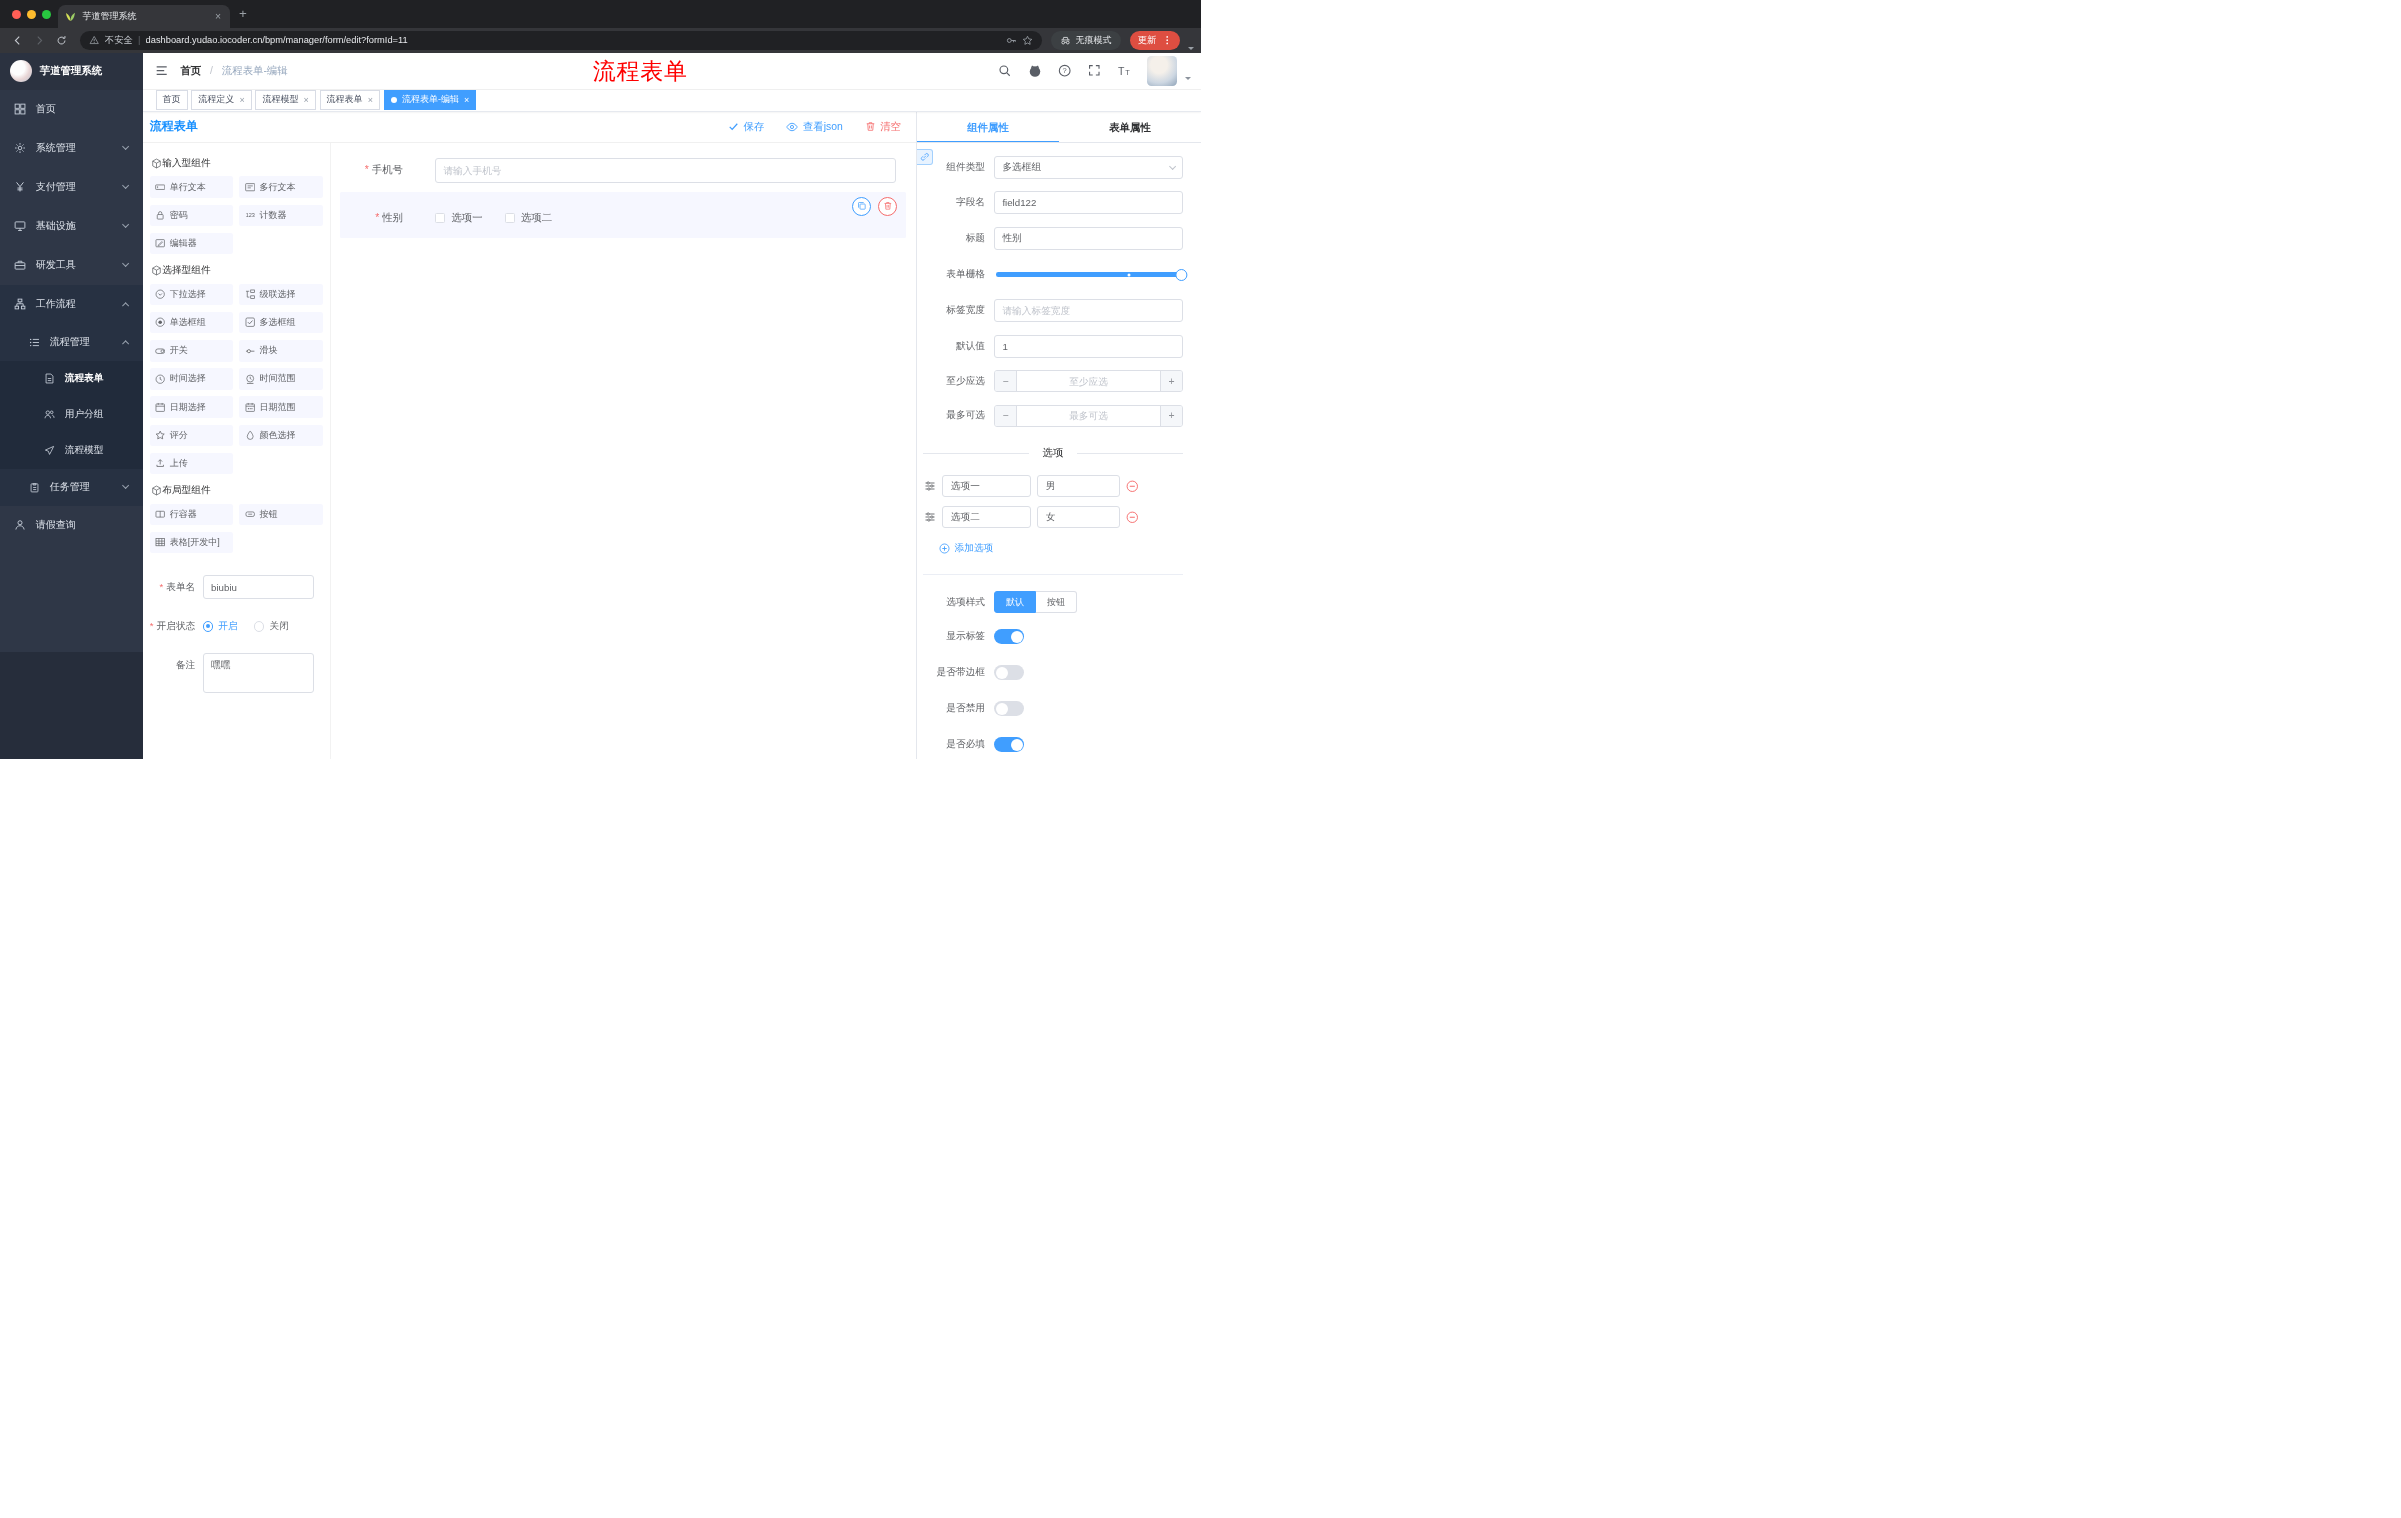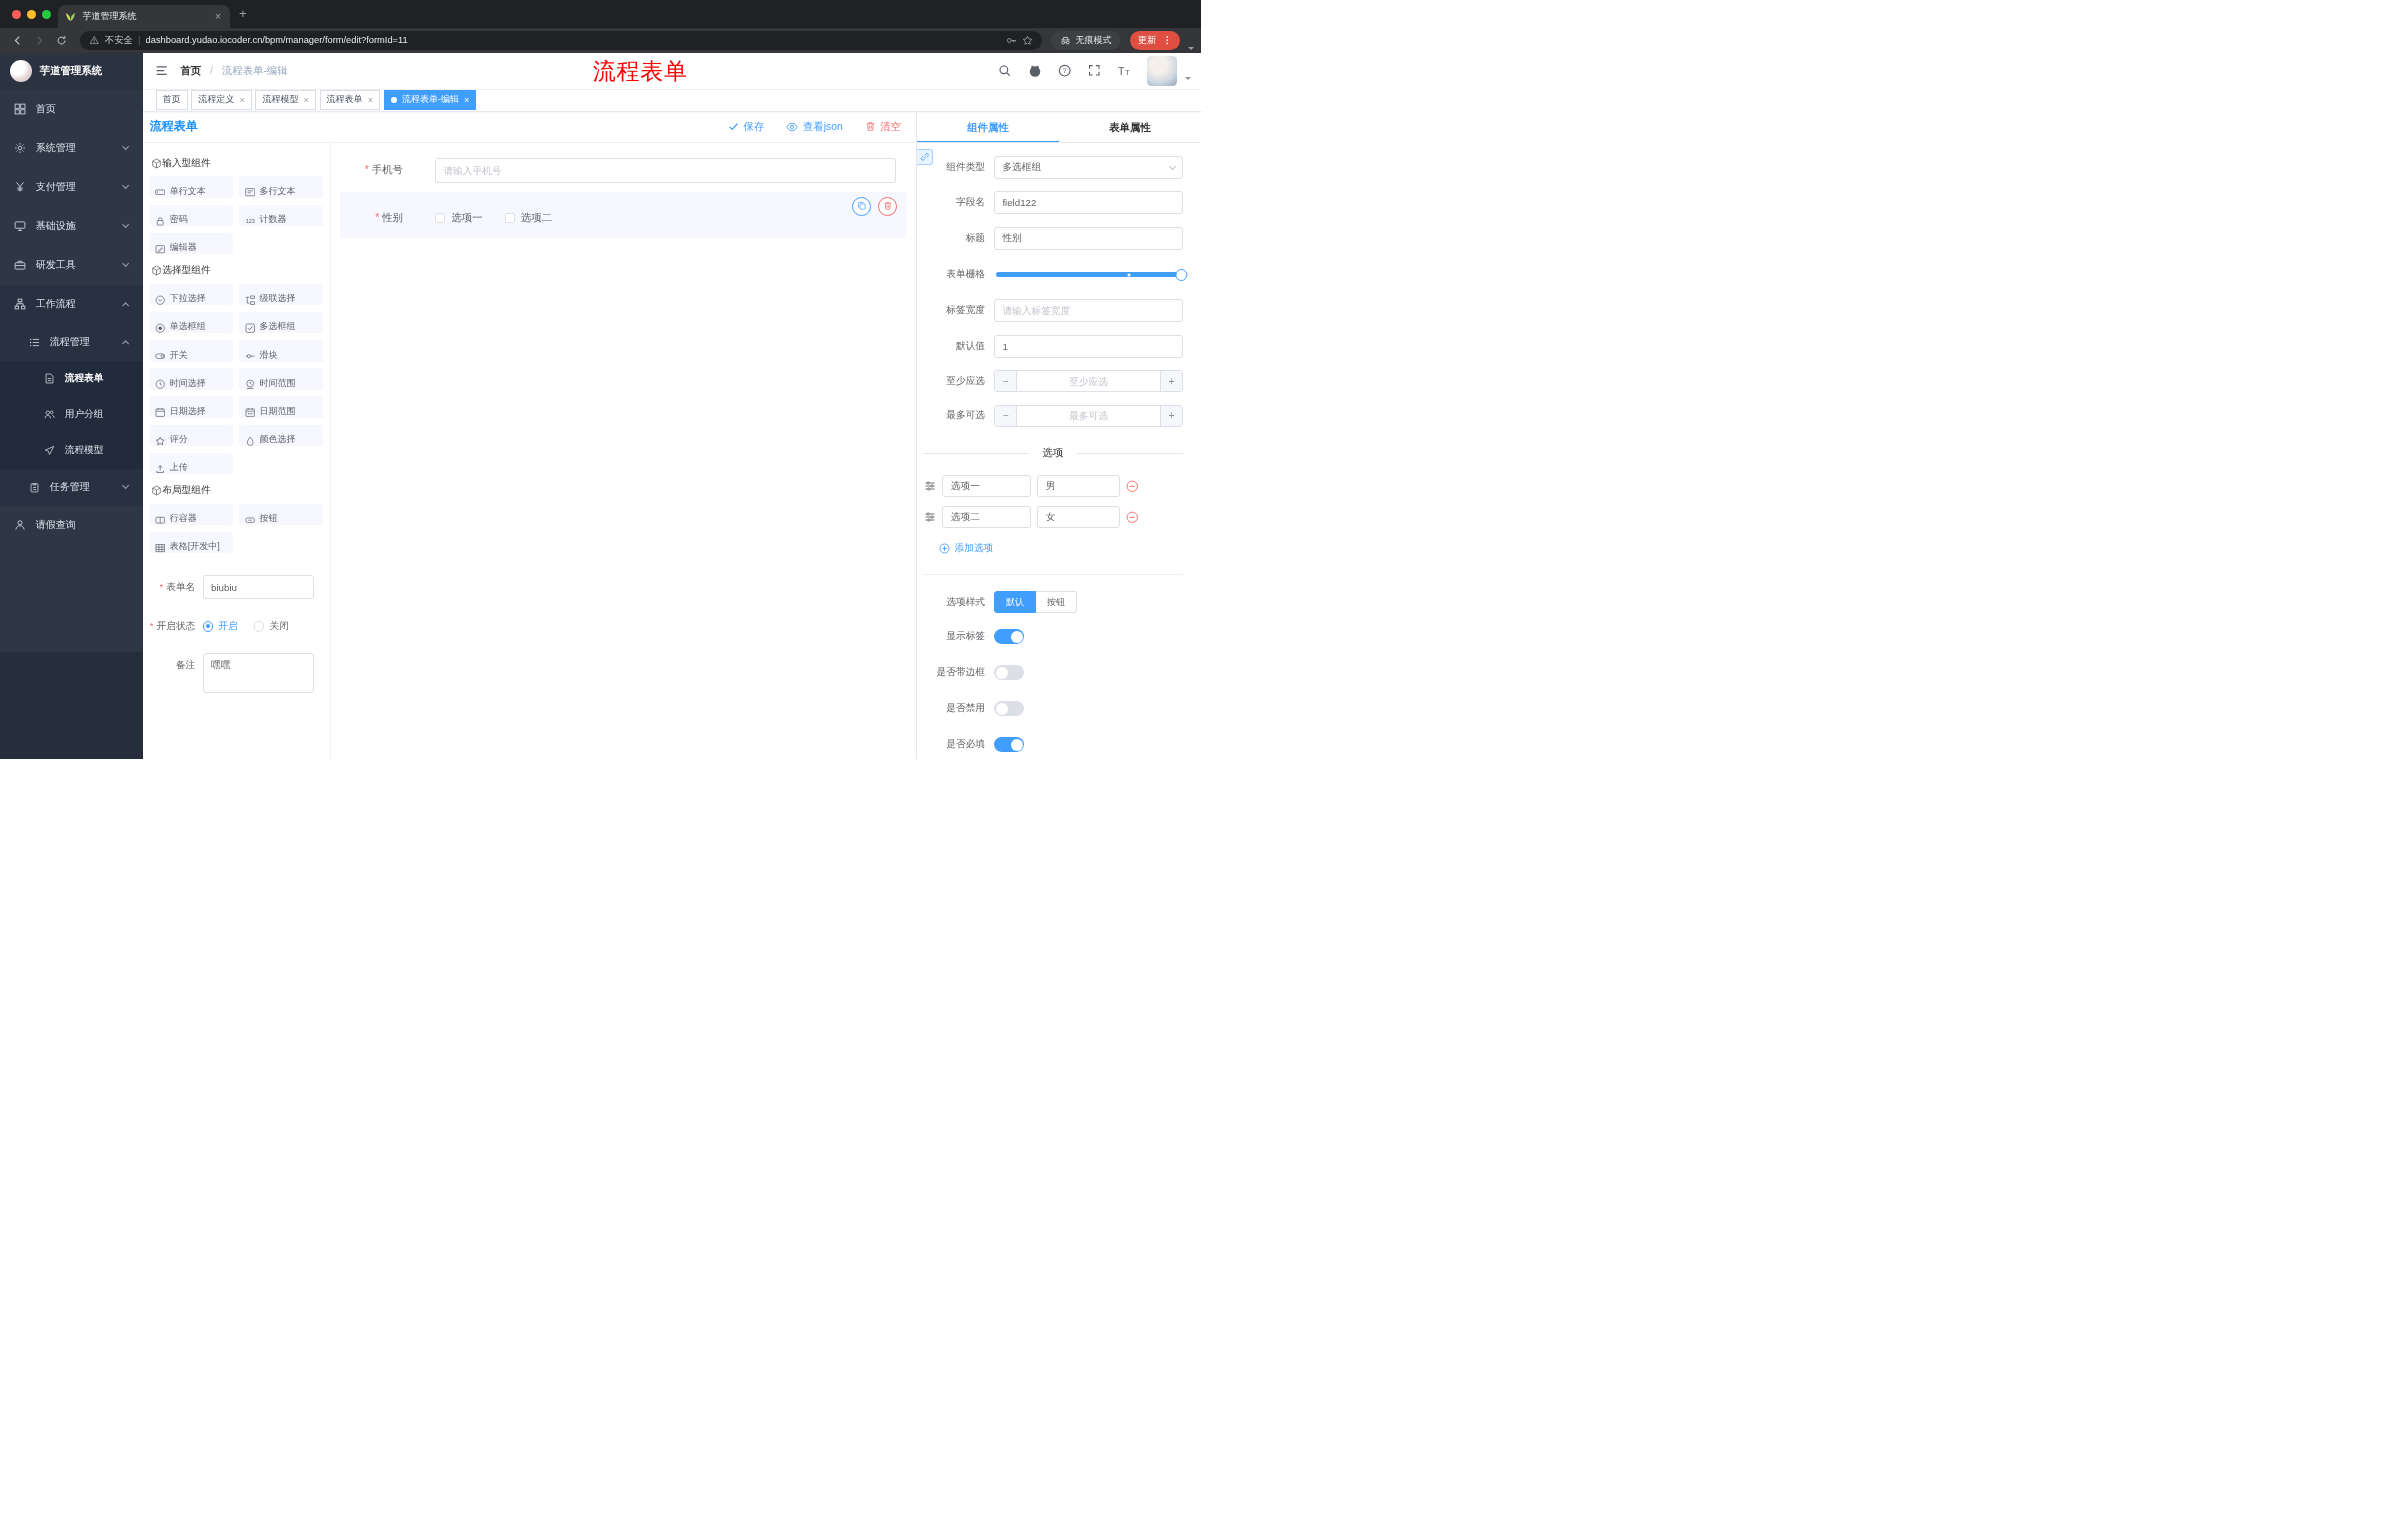--- a/index.html
+++ b/index.html
@@ -91,21 +91,21 @@
   .dtitle { color:#1890ff; font-size:12px; font-weight:bold; }
   .dtool .sp { flex:1; }
   .tbtn { display:inline-flex; align-items:center; gap:4.5px; font-size:10.4px; color:#409eff; margin-left:22px; cursor:pointer; }
   .tbtn.red { color:#f56c6c; }
 
   .dbody { flex:1; display:flex; min-height:0; }
   .lpanel { width:188px; flex:none; border-right:0.7px solid #f2f2f2; padding:4.5px 7.4px 0 6.7px; overflow:hidden; }
   .gtitle { display:flex; align-items:center; gap:0; font-size:9.7px; color:#303133; margin:9.7px 0 6.7px 1.5px; }
   .gtitle .ic { color:#606266; }
   .chips { display:grid; grid-template-columns:1fr 1fr; gap:6.7px 6.7px; }
-  .chip { height:21.5px; background:#f6f7ff; border-radius:2.2px; display:flex; align-items:flex-end;
+  .chip { height:21.5px; background:#f6f7ff; border-radius:2.2px; display:flex; align-items:center;
     gap:4.5px; padding:0 5.2px; font-size:9px; color:#606266; cursor:move; }
   .chip .ic { color:#606266; }
 
   .meta { margin-top:22px; font-size:9.7px; }
   .mrow { display:flex; align-items:flex-start; margin-bottom:15px; }
   .mlabel { width:53px; text-align:right; padding-right:7.4px; color:#606266; line-height:24px; flex:none; }
   .req::before { content:"*"; color:#f56c6c; margin-right:3px; }
   .inp { height:24px; border:0.7px solid #dcdfe6; border-radius:3px; padding:0 7.4px; font-size:9.7px;
     color:#606266; width:111px; outline:none; background:#fff; font-family:inherit; }
   .inp::placeholder { color:#c0c4cc; }

